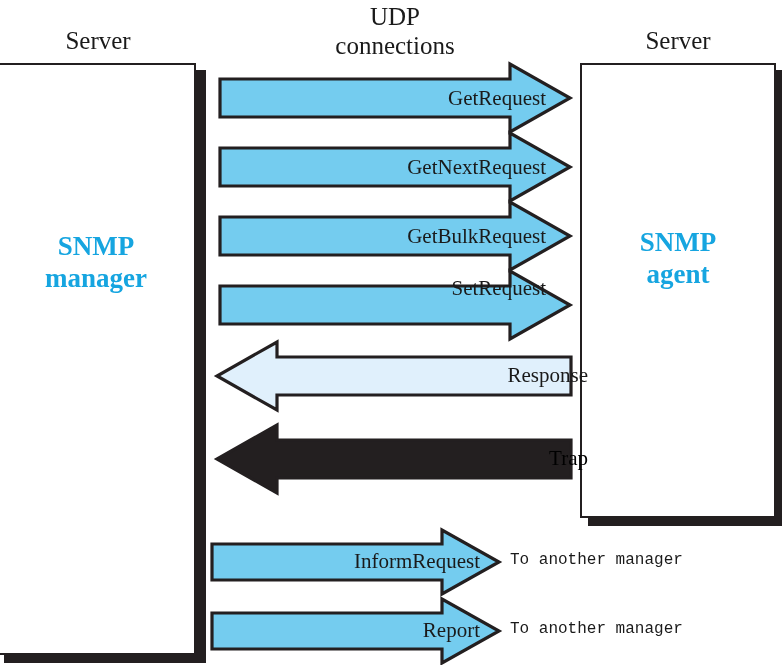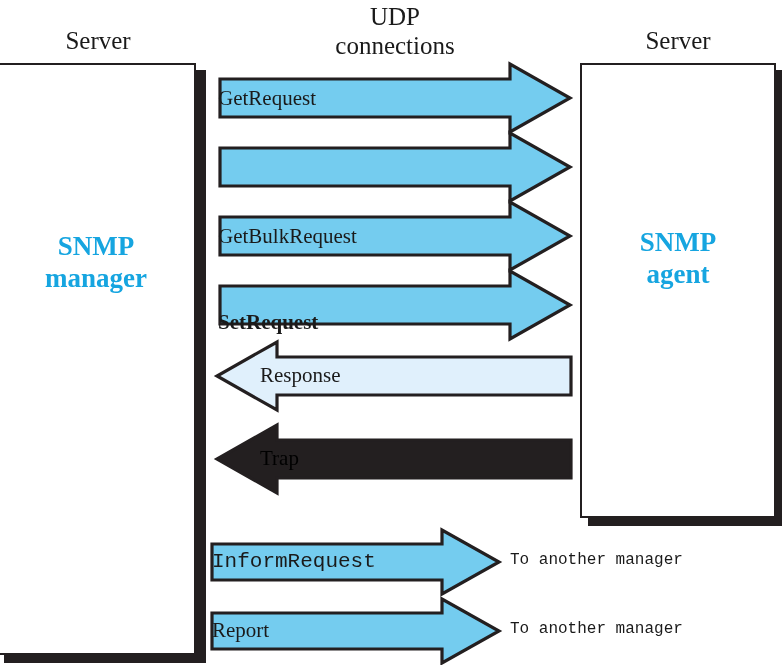--- a/index.html
+++ b/index.html
@@ -62,26 +62,27 @@
   #server-shadow-b { left: 588px; top: 518px; width: 196px; height: 8px; }
   #server-text   { left: 580px; top: 226px; width: 196px; }
 
   
   .arrow {
     position: absolute;
   }
   .arrow svg { display: block; overflow: visible; }
   .arrow-label {
     position: absolute;
-    text-align: left;
+    text-align: right;
     font-size: 21px;
     line-height: 21px;
     color: #1a1a1a;
     font-family: "Liberation Serif", "DejaVu Serif", serif;
     white-space: nowrap;
+    padding-left: 28px;
   }
   .arrow-label.on-dark { color: #000000; }
 
   
   .side-text {
     position: absolute;
     font-size: 16px;
     line-height: 26px;
     color: #1a1a1a;
     font-family: Liberation Mono, monospace;
@@ -115,55 +116,56 @@
       <path d="M 2 17 L 292 17 L 292 2 L 352 36 L 292 70 L 292 55 L 2 55 Z" fill="#74CCEF" stroke="#231f20" stroke-width="3.2" stroke-linejoin="miter"></path>
     </svg>
   </div>
   <div class="arrow-label" style="left:218px; top:88px; width:300px;">GetRequest</div>
 
   <div class="arrow" style="left:218px; top:131px;">
     <svg width="355" height="72" viewBox="0 0 355 72">
       <path d="M 2 17 L 292 17 L 292 2 L 352 36 L 292 70 L 292 55 L 2 55 Z" fill="#74CCEF" stroke="#231f20" stroke-width="3.2" stroke-linejoin="miter"></path>
     </svg>
   </div>
+  <div class="arrow-label" style="left:218px; top:157px; width:300px;">GetNextRequest</div>
 
   <div class="arrow" style="left:218px; top:200px;">
     <svg width="355" height="72" viewBox="0 0 355 72">
       <path d="M 2 17 L 292 17 L 292 2 L 352 36 L 292 70 L 292 55 L 2 55 Z" fill="#74CCEF" stroke="#231f20" stroke-width="3.2" stroke-linejoin="miter"></path>
     </svg>
   </div>
   <div class="arrow-label" style="left:218px; top:226px; width:300px;font-family:Liberation Serif, serif;">GetBulkRequest</div>
 
   <div class="arrow" style="left:218px; top:269px;">
     <svg width="355" height="72" viewBox="0 0 355 72">
       <path d="M 2 17 L 292 17 L 292 2 L 352 36 L 292 70 L 292 55 L 2 55 Z" fill="#74CCEF" stroke="#231f20" stroke-width="3.2" stroke-linejoin="miter"></path>
     </svg>
   </div>
-  <div class="arrow-label" style="left:218px; top:312px; width:300px;font-weight:bold;">SetRequest</div>
+  <div class="arrow-label" style="left:218px; top:278px; width:300px;">SetRequest</div>
 
   <div class="arrow" style="left:215px; top:340px;">
     <svg width="358" height="72" viewBox="0 0 358 72">
       <path d="M 356 17 L 62 17 L 62 2 L 2 36 L 62 70 L 62 55 L 356 55 Z" fill="#E0F0FC" stroke="#231f20" stroke-width="3.2" stroke-linejoin="miter"></path>
     </svg>
   </div>
   <div class="arrow-label" style="left:260px; top:365px; width:300px;">Response</div>
 
   <div class="arrow" style="left:215px; top:423px;">
     <svg width="358" height="72" viewBox="0 0 358 72">
       <path d="M 356 17 L 62 17 L 62 2 L 2 36 L 62 70 L 62 55 L 356 55 Z" fill="#231f20" stroke="#231f20" stroke-width="3.2" stroke-linejoin="miter"></path>
     </svg>
   </div>
   <div class="arrow-label on-dark" style="left:260px; top:448px; width:300px;">Trap</div>
 
   <div class="arrow" style="left:210px; top:528px;">
     <svg width="292" height="68" viewBox="0 0 292 68">
       <path d="M 2 16 L 232 16 L 232 2 L 289 34 L 232 66 L 232 52 L 2 52 Z" fill="#74CCEF" stroke="#231f20" stroke-width="3.2" stroke-linejoin="miter"></path>
     </svg>
   </div>
-  <div class="arrow-label" style="left:212px; top:551px; width:240px;font-family:Liberation Mono, monospace;">InformRequest</div>
+  <div class="arrow-label" style="left:212px; top:551px; width:240px;">InformRequest</div>
 
   <div class="arrow" style="left:210px; top:597px;">
     <svg width="292" height="68" viewBox="0 0 292 68">
       <path d="M 2 16 L 232 16 L 232 2 L 289 34 L 232 66 L 232 52 L 2 52 Z" fill="#74CCEF" stroke="#231f20" stroke-width="3.2" stroke-linejoin="miter"></path>
     </svg>
   </div>
   <div class="arrow-label" style="left:212px; top:620px; width:240px;">Report</div>
 
   <div class="side-text" style="left:510px; top:547px;">To another manager</div>
   <div class="side-text" style="left:510px; top:616px;">To another manager</div>

